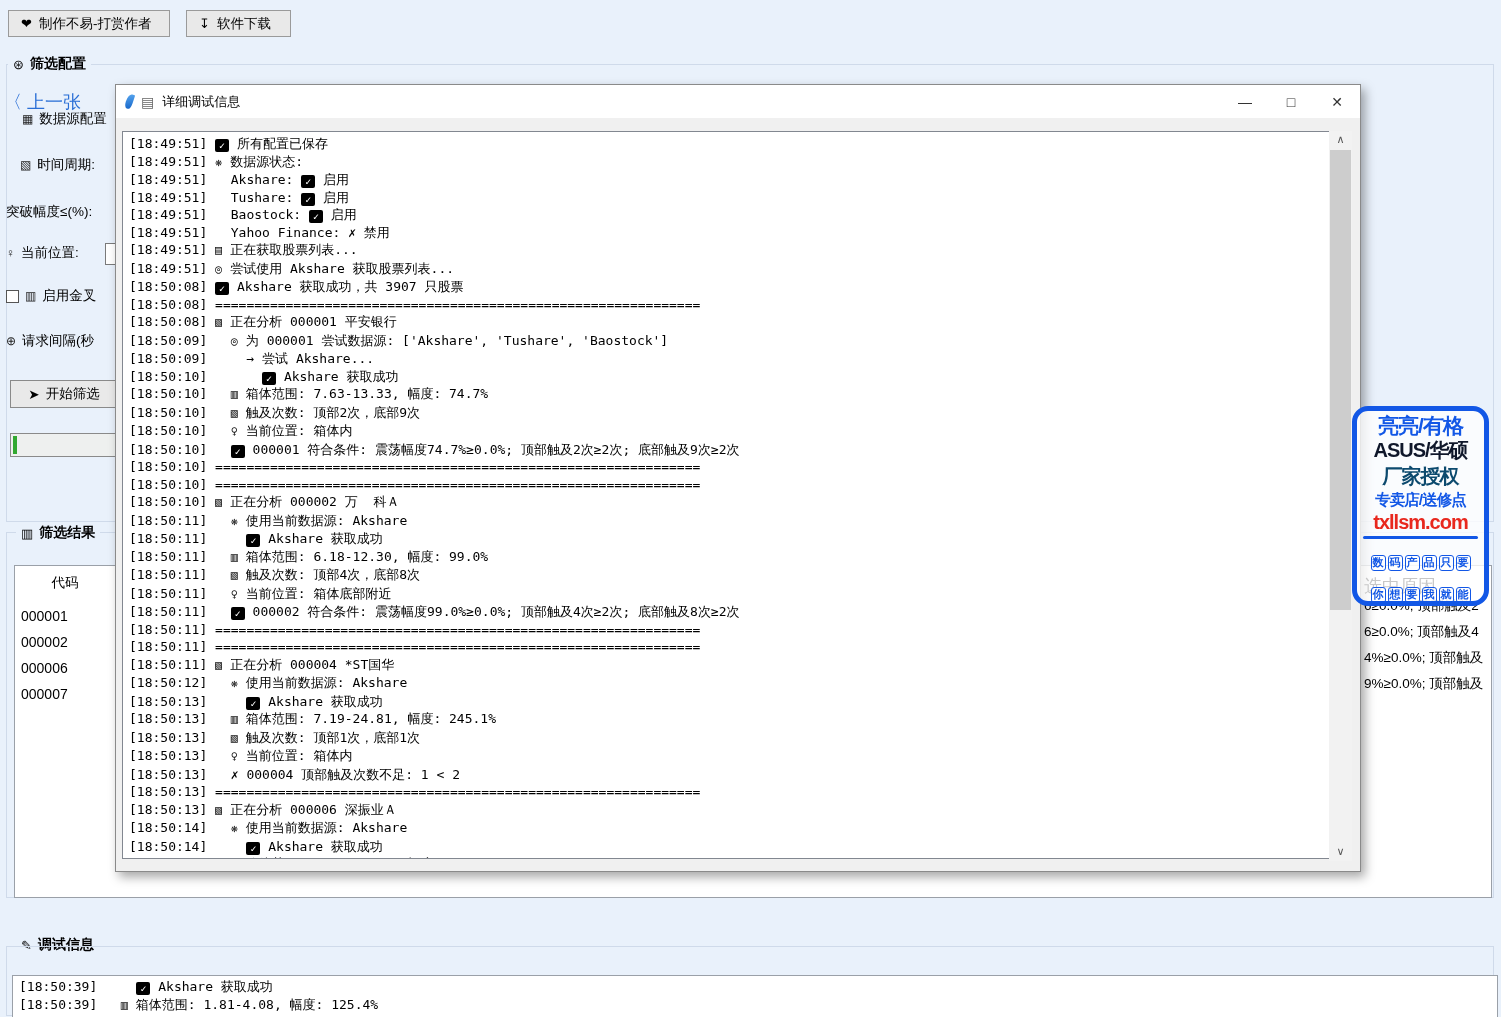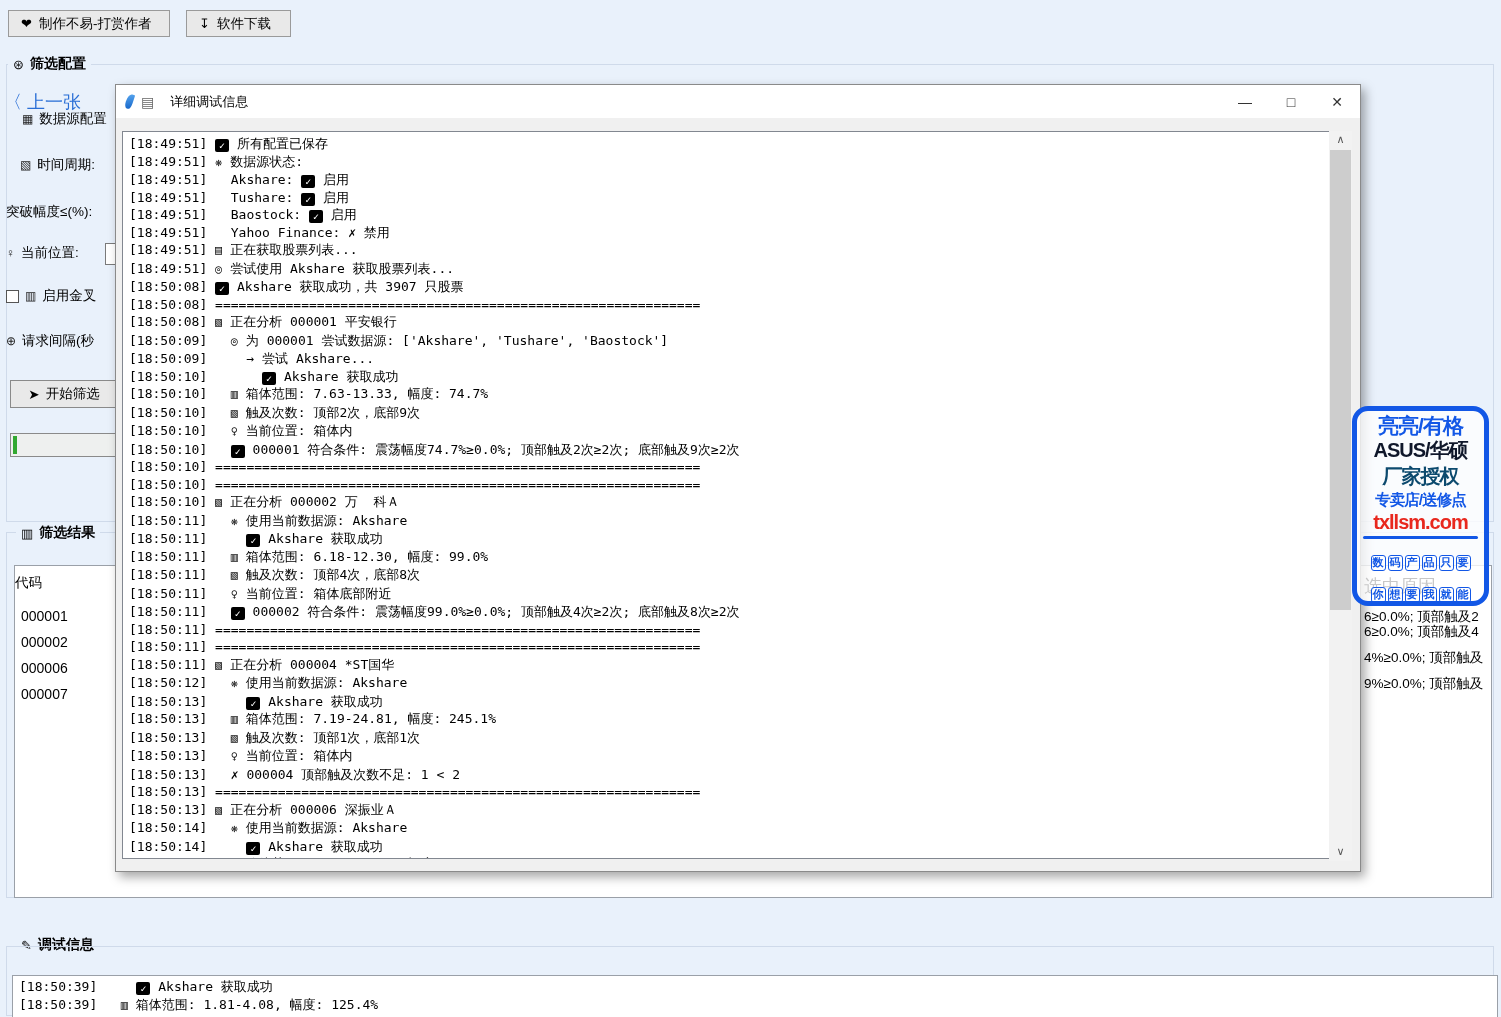--- a/index.html
+++ b/index.html
@@ -23,37 +23,37 @@
   .cfg-ico { font-size:12px; color:#222; }
   .cfg-checkbox { width:13px; height:13px; border:1px solid #555; background:#fff; display:inline-block; }
   .combobox-sliver { position:absolute; left:105px; top:243px; width:18px; height:22px; background:#fff; border:1px solid #7a7a7a; }
   .start-btn { position:absolute; left:10px; top:380px; width:108px; height:28px; background:#e9e9e9;
                border:1px solid #8a8a8a; font-size:13.5px; display:flex; align-items:center; justify-content:center; gap:6px; }
   .progressbar { position:absolute; left:10px; top:433px; width:110px; height:24px; background:#eef0ef; border:1px solid #8a8a8a; }
   .progressbar .fill { position:absolute; left:2px; top:2px; bottom:2px; width:4px; background:#31a831; }
 
   
   .results-table { position:absolute; left:14px; top:565px; width:1478px; height:333px; background:#fff; border:1px solid #9aa0a8; }
-  .res-header-code { position:absolute; top:8px; left:0; width:100px; text-align:left; font-size:13.5px; }
+  .res-header-code { position:absolute; top:8px; left:0; width:100px; text-align:center; font-size:13.5px; }
   .res-header-reason { position:absolute; top:8px; left:1349px; font-size:18px; }
   .res-row-code { position:absolute; left:6px; font-size:14px;margin-top:11px; }
   .res-row-reason { position:absolute; left:1349px; font-size:13.5px; white-space:nowrap; overflow:hidden; width:128px; }
 
   
   .debug-box { position:absolute; left:12px; top:975px; width:1486px; height:60px; background:#fff; border:1px solid #9aa0a8;
                font-family:"DejaVu Sans Mono", monospace; font-size:13px; line-height:17.5px; padding:2px 6px; white-space:pre; }
 
   
   .dialog { position:absolute; left:115px; top:84px; width:1246px; height:788px; background:#f0f0f0;
             border:1px solid #8a8a8a; box-shadow:4px 5px 10px rgba(0,0,0,.35); z-index:10; }
   .dlg-titlebar { position:absolute; left:0; top:0; right:0; height:33px; background:#ffffff; display:flex; align-items:center; }
   .dlg-title-icons { display:flex; align-items:center; gap:8px; padding-left:10px; }
   .feather { width:7px; height:15px; background:linear-gradient(160deg,#5aa8f0,#1464c8); border-radius:80% 10% 60% 60%; transform:rotate(18deg); display:inline-block; }
   .clip-ico { font-size:14px; color:#666; }
-  .dlg-title-text { font-size:13px; margin-left:16px; }
+  .dlg-title-text { font-size:13px; margin-left:8px; }
   .dlg-controls { position:absolute; right:0; top:0; height:33px; display:flex; }
   .dlg-ctl { width:46px; height:33px; display:flex; align-items:center; justify-content:center; font-size:14px; color:#333; }
   .log-area { position:absolute; left:6px; top:46px; width:1210px; height:776px; max-height:728px; background:#fff;
               border:1px solid #828790; font-family:"DejaVu Sans Mono", monospace; font-size:13px; line-height:17.5px;
               padding:3px 6px; white-space:pre; overflow:hidden; }
   .log-line { white-space:pre; }
   .i-chk { display:inline-block; width:14px; height:13px; background:#000; color:#fff; font-size:10px; line-height:13px;
            text-align:center; border-radius:2px; vertical-align:-1px; }
   .i-x { font-weight:bold; font-size:13px; }
   .i-box { display:inline-block; font-size:12px; color:#111; }
@@ -134,21 +134,21 @@
 <div class="grouplabel" style="left:16px; top:524px;">
   <span class="gico">▥</span>
   <span>筛选结果</span>
 </div>
 <div class="results-table">
   <div class="res-header-code">代码</div>
   <div class="res-header-reason">选中原因</div>
   <div id="results-rows">
       <div>
     <div class="res-row-code" style="top:31px">000001</div>
-    <div class="res-row-reason" style="top:42px">6≥0.0%; 顶部触及2</div>
+    <div class="res-row-reason" style="top:31px">6≥0.0%; 顶部触及2</div>
   </div>
       <div>
     <div class="res-row-code" style="top:57px">000002</div>
     <div class="res-row-reason" style="top:57px">6≥0.0%; 顶部触及4</div>
   </div>
       <div>
     <div class="res-row-code" style="top:83px">000006</div>
     <div class="res-row-reason" style="top:83px">4%≥0.0%; 顶部触及</div>
   </div>
       <div>

